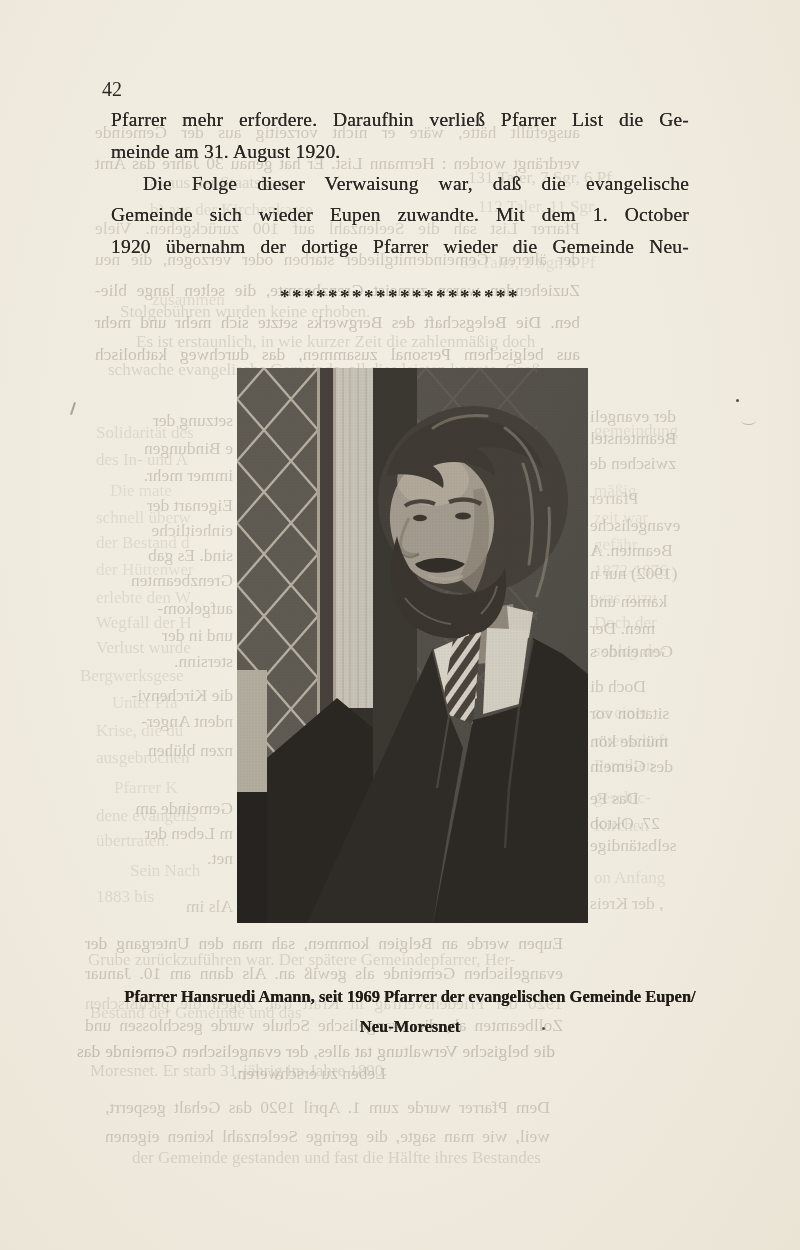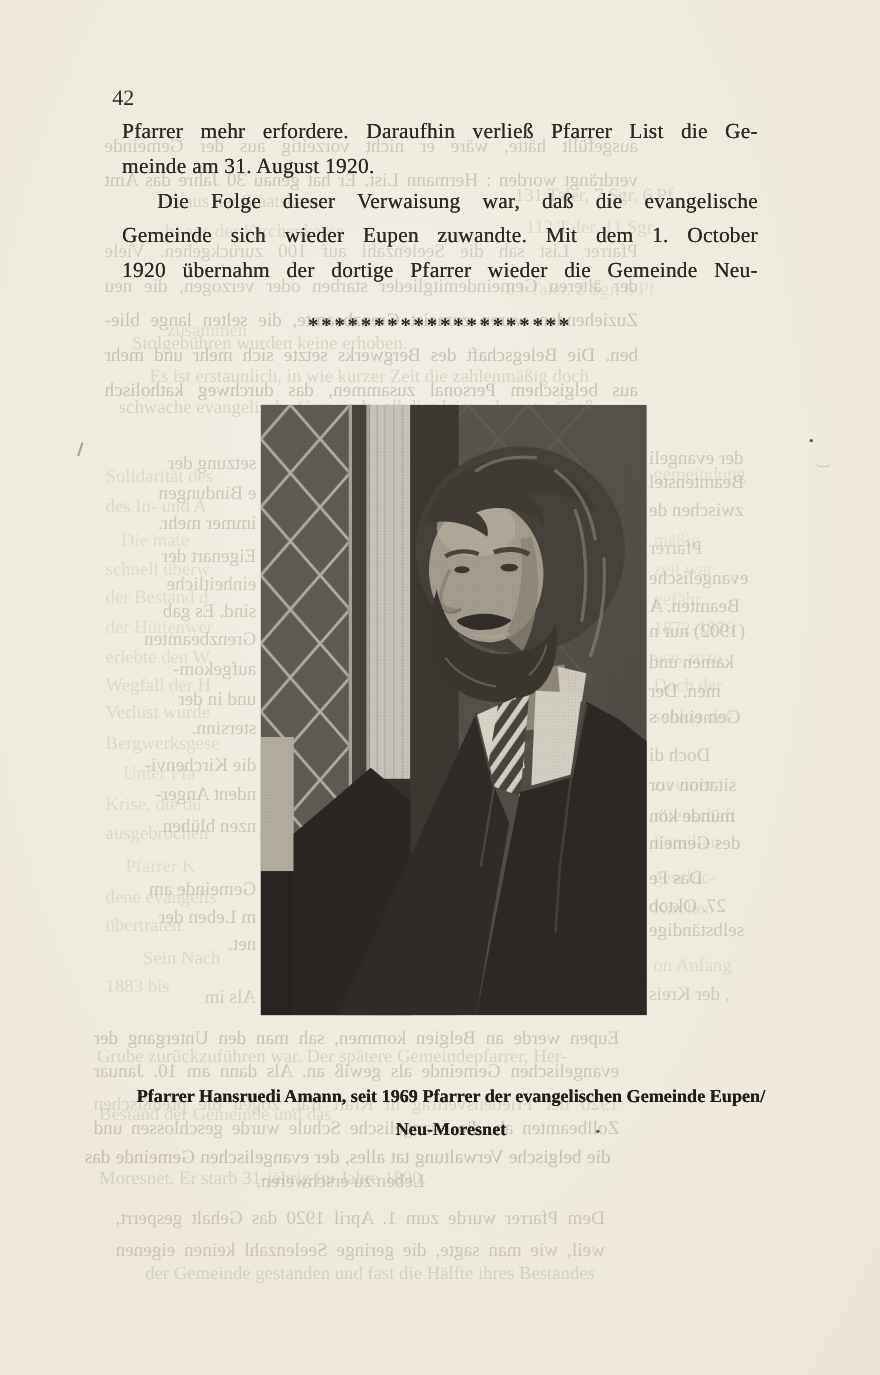--- a/index.html
+++ b/index.html
@@ -83,21 +83,21 @@
       <div class="bleed mir" style="left: 95px; top: 893px; width: 138px; opacity: 0.28;">Als im</div>
       <div class="bleed ghost" style="left: 96px; top: 420px; opacity: 0.24;">Solidarität des</div>
       <div class="bleed ghost" style="left: 96px; top: 447px; opacity: 0.24;">des In- und A</div>
       <div class="bleed ghost" style="left: 110px; top: 478px; opacity: 0.2;">Die mate</div>
       <div class="bleed ghost" style="left: 96px; top: 505px; opacity: 0.22;">schnell überw</div>
       <div class="bleed ghost" style="left: 96px; top: 530px; opacity: 0.22;">der Bestand d</div>
       <div class="bleed ghost" style="left: 96px; top: 557px; opacity: 0.2;">der Hüttenwer</div>
       <div class="bleed ghost" style="left: 96px; top: 585px; opacity: 0.22;">erlebte den W</div>
       <div class="bleed ghost" style="left: 96px; top: 610px; opacity: 0.24;">Wegfall der H</div>
       <div class="bleed ghost" style="left: 96px; top: 635px; opacity: 0.26;">Verlust wurde</div>
-      <div class="bleed ghost" style="left: 96px; top: 663px; opacity: 0.24;">Bergwerksgese</div>
+      <div class="bleed ghost" style="left: 80px; top: 663px; opacity: 0.24;">Bergwerksgese</div>
       <div class="bleed ghost" style="left: 112px; top: 690px; opacity: 0.2;">Unter Pfa</div>
       <div class="bleed ghost" style="left: 96px; top: 718px; opacity: 0.22;">Krise, die du</div>
       <div class="bleed ghost" style="left: 96px; top: 745px; opacity: 0.24;">ausgebrochen</div>
       <div class="bleed ghost" style="left: 114px; top: 775px; opacity: 0.2;">Pfarrer K</div>
       <div class="bleed ghost" style="left: 96px; top: 803px; opacity: 0.24;">dene evangelis</div>
       <div class="bleed ghost" style="left: 96px; top: 828px; opacity: 0.24;">übertraten.</div>
       <div class="bleed ghost" style="left: 130px; top: 858px; opacity: 0.24;">Sein Nach</div>
       <div class="bleed ghost" style="left: 96px; top: 884px; opacity: 0.24;">1883 bis</div>
       <div class="bleed mir" style="left: 590px; top: 403px; width: 118px; text-align: right; opacity: 0.32;">der evangeli</div>
       <div class="bleed mir" style="left: 590px; top: 425px; width: 118px; text-align: right; opacity: 0.32;">Beamtenstel</div>

